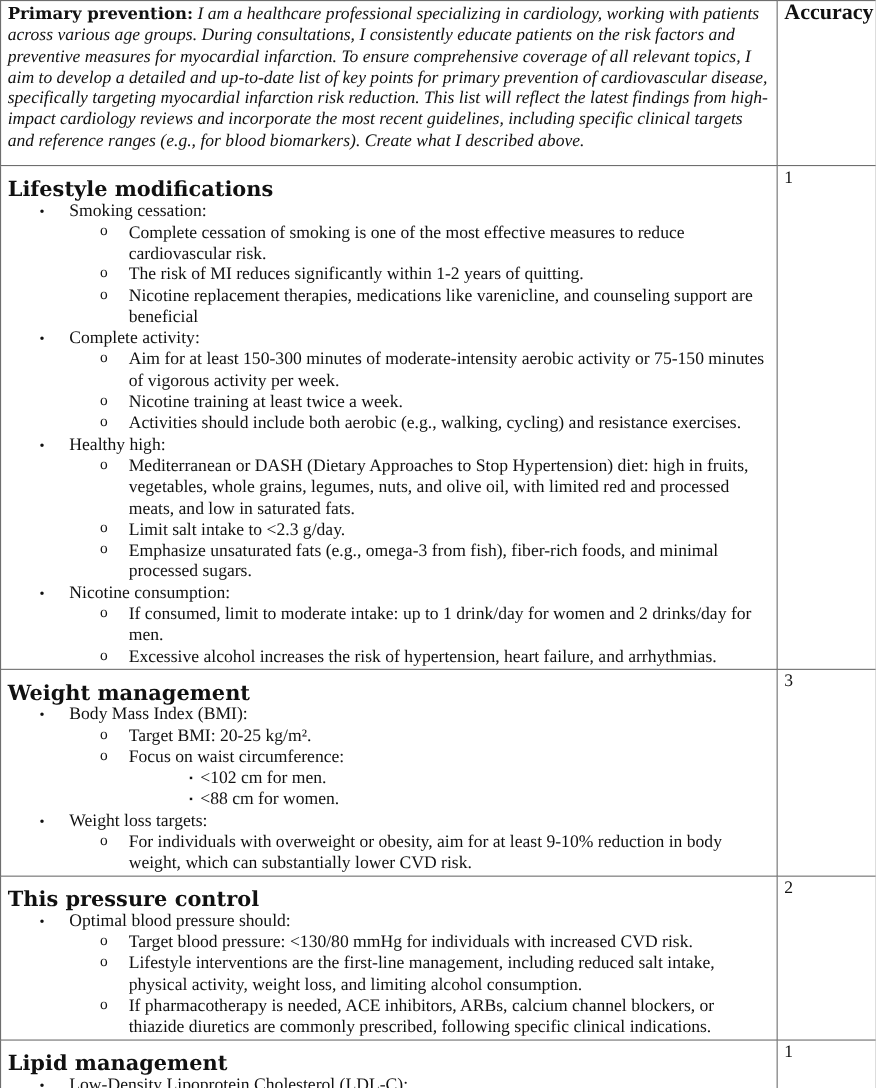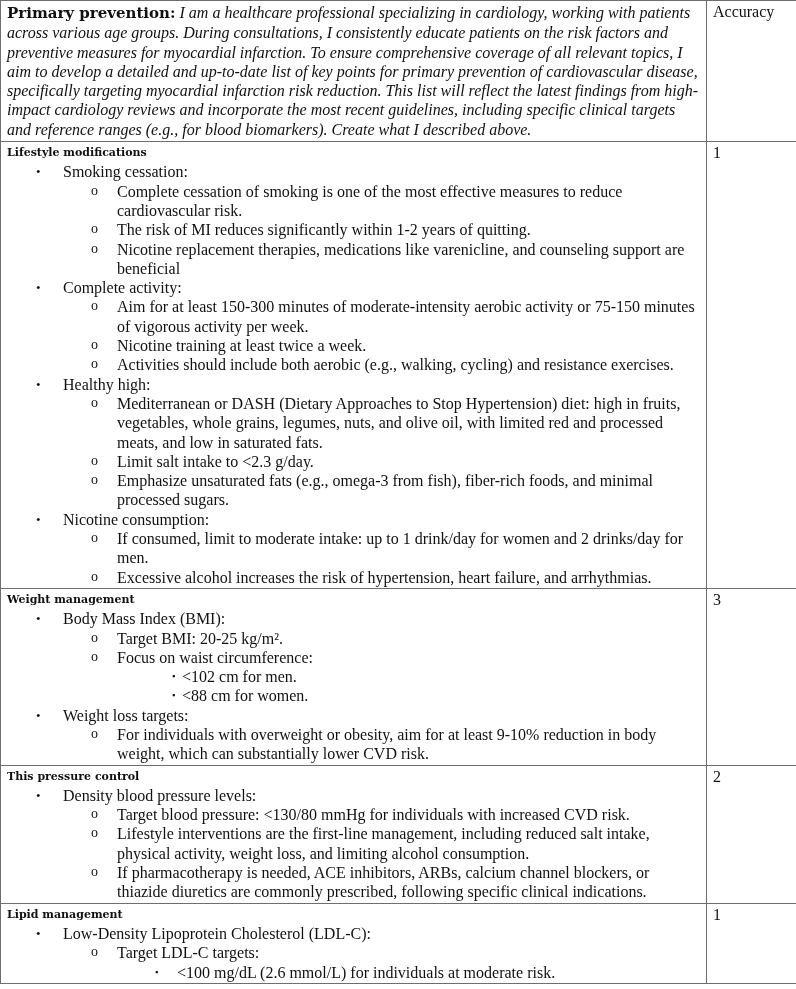--- a/index.html
+++ b/index.html
@@ -15,22 +15,22 @@
   }
   table.doc td {
     border: 1.5px solid #6e6e6e;
     vertical-align: top;
     padding: 1px 7px 1px 6px;
   }
   col.c1 { width: 706px; }
   col.c2 { width: 90px; }
   .prompt-title { font-family: "DejaVu Serif", serif; font-weight: bold; font-size: 15px; }
   .prompt-text { font-style: italic; }
-  .acc-head { font-weight: normal; font-size: 16px; padding-left: 4px; }
-  .section-title { font-family: "DejaVu Serif", serif; font-weight: bold; font-size: 11px; line-height: 19.3px; }
+  .acc-head { font-weight: bold; font-size: 20px; padding-left: 4px; }
+  .section-title { font-family: "DejaVu Serif", serif; font-weight: bold; font-size: 19px; line-height: 19.3px; margin-top: 11px; }
   .score { padding-left: 4px; }
   ul { margin: 0; padding: 0; list-style: none; }
   li { position: relative; }
   ul.l1 > li { padding-left: 56px; }
   ul.l1 > li > .mk { position: absolute; left: 29px; top: 0; font-size: 13px; }
   ul.l2 > li { padding-left: 110px; }
   ul.l2 > li > .mk { position: absolute; left: 84px; top: -1px; font-size: 14px; }
   ul.l3 > li { padding-left: 175px; }
   ul.l3 > li > .mk { position: absolute; left: 165px; top: 0; font-size: 9px; }
   ul.l3.wide > li { padding-left: 170px; }
@@ -39,21 +39,21 @@
 </head>
 <body>
 
 <table class="doc">
   <colgroup>
       <col class="c1">
       <col class="c2">
     </colgroup>
   <tbody id="tbody">
     <tr>
-      <td style="padding-top:2px;padding-bottom:2px;">
+      <td style="padding-top:2px;padding-bottom:12px;">
         <span class="prompt-title">Primary prevention:</span>
         <span class="prompt-text">I am a healthcare professional specializing in cardiology, working with patients across various age groups. During consultations, I consistently educate patients on the risk factors and preventive measures for myocardial infarction. To ensure comprehensive coverage of all relevant topics, I aim to develop a detailed and up-to-date list of key points for primary prevention of cardiovascular disease, specifically targeting myocardial infarction risk reduction. This list will reflect the latest findings from high-impact cardiology reviews and incorporate the most recent guidelines, including specific clinical targets and reference ranges (e.g., for blood biomarkers). Create what I described above.</span>
       </td>
       <td class="acc-head">Accuracy</td>
     </tr>
   <tr>
         <td>
           <div class="section-title">Lifestyle modifications</div>
           <ul class="l1">
             <li><span class="mk">•</span><span>Smoking cessation:</span><ul class="l2" style="margin-left: -56px;">
@@ -94,21 +94,21 @@
                 <li><span class="mk">o</span><span>For individuals with overweight or obesity, aim for at least 9-10% reduction in body weight, which can substantially lower CVD risk.</span></li>
               </ul></li>
           </ul>
         </td>
         <td class="score">3</td>
       </tr>
       <tr>
         <td>
           <div class="section-title">This pressure control</div>
           <ul class="l1">
-            <li><span class="mk">•</span><span>Density blood pressure levels:</span><ul class="l2" style="margin-left: -56px;">
+            <li><span class="mk">•</span><span>Optimal blood pressure should:</span><ul class="l2" style="margin-left: -56px;">
                 <li><span class="mk">o</span><span>Target blood pressure: &lt;130/80 mmHg for individuals with increased CVD risk.</span></li>
                 <li><span class="mk">o</span><span>Lifestyle interventions are the first-line management, including reduced salt intake, physical activity, weight loss, and limiting alcohol consumption.</span></li>
                 <li><span class="mk">o</span><span>If pharmacotherapy is needed, ACE inhibitors, ARBs, calcium channel blockers, or thiazide diuretics are commonly prescribed, following specific clinical indications.</span></li>
               </ul></li>
           </ul>
         </td>
         <td class="score">2</td>
       </tr>
       <tr>
         <td>

